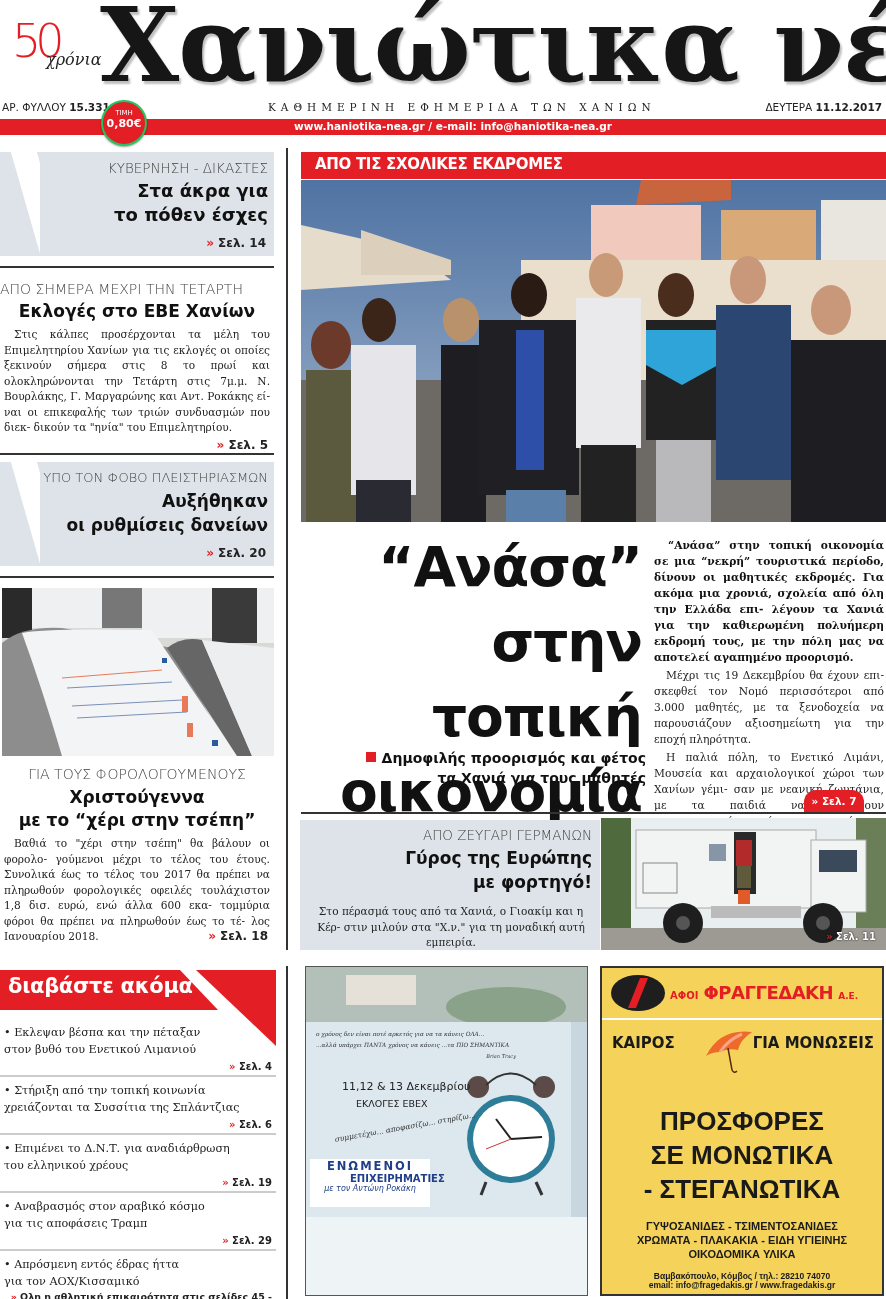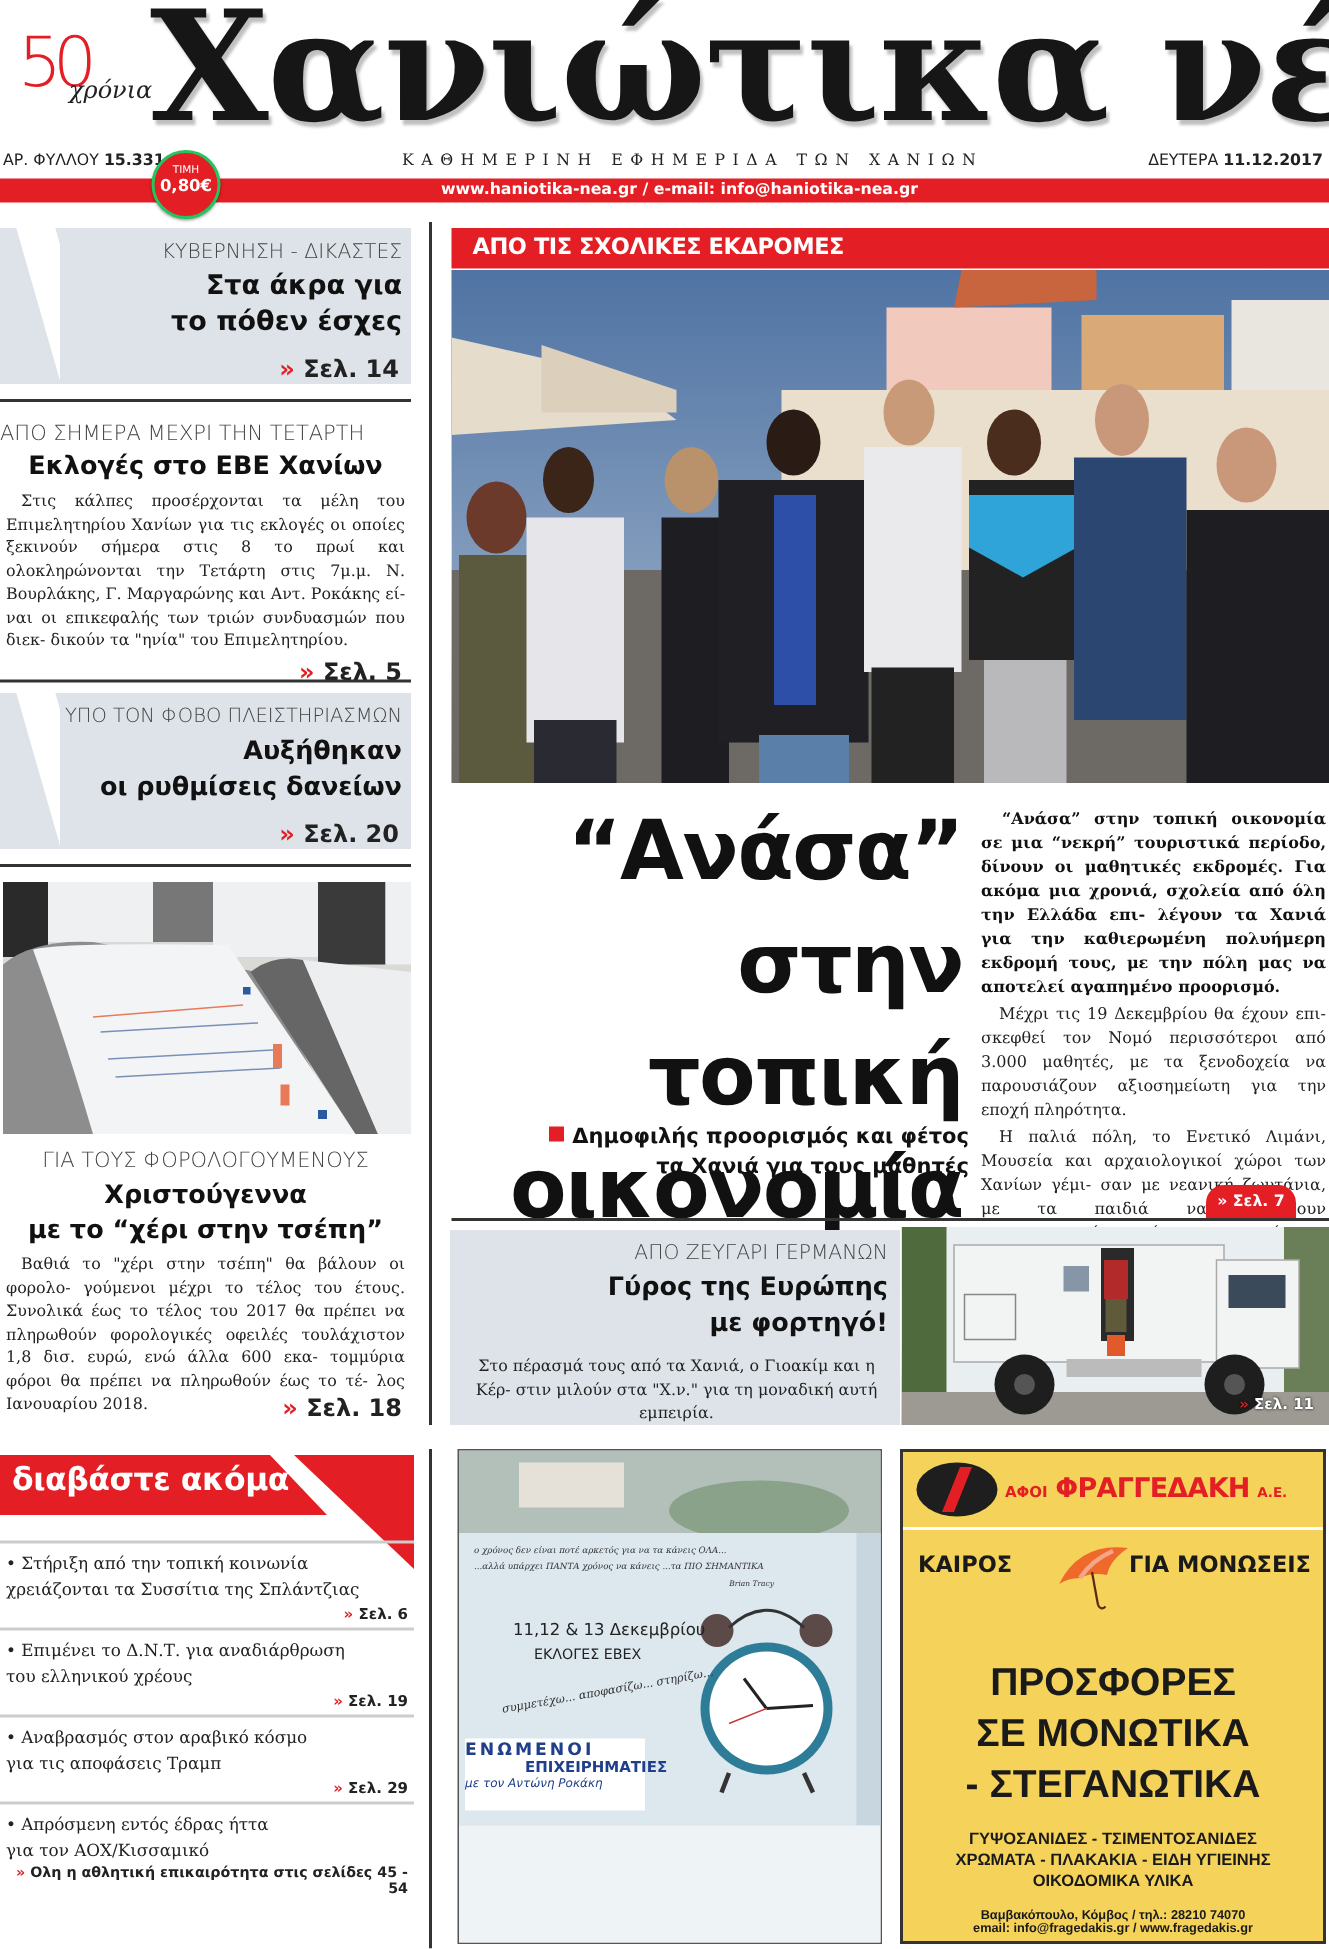--- a/index.html
+++ b/index.html
@@ -24,21 +24,21 @@
 
   .vrule { left: 286px; top: 148px; width: 2px; height: 802px; background: #333; }
   .vrule2 { left: 286px; top: 966px; width: 2px; height: 333px; background: #333; }
 
   
   .greybox { background: #dde3e8; }
   .slash { position:absolute; left: 0; top: 0; width: 40px; height: 100%; overflow: hidden; }
   .slash::before { content:""; position:absolute; left:-10px; top:-10px; width: 26px; height: 130%; background:#fff; transform: skewX(16deg); transform-origin: top left; left: 8px; }
   .kicker { font-size: 13.5px; color: #444; font-weight: 300; letter-spacing: 0px; }
   .head { font-weight: bold; color:#111; }
-  .sel { font-size: 16px; font-weight: bold; color: #222; }
+  .sel { font-size: 12px; font-weight: bold; color: #222; }
   .sel .arr { color:#e31e24; font-weight:bold; }
   .body-text { font-family: "DejaVu Serif", serif; font-size: 10.6px; line-height: 15.5px; color:#222; text-align: justify; }
   .hline { height: 2px; background: #333; }
 
   
   .section-band { left: 301px; top: 152px; width: 585px; height: 27px; background: #e31e24; }
   .section-band span { position:absolute; left: 14px; top: 3px; font-size: 15px; font-weight: bold; color: #fff; letter-spacing: -0.3px; }
   .photo-main { left: 301px; top: 180px; width: 585px; height: 342px; overflow:hidden; background: linear-gradient(#5d7fa8 0%, #8fa7c2 35%, #d9cfc0 55%, #6b6a6a 100%); }
   .bigtitle { left: 300px; top: 530px; width: 342px; text-align: right; font-weight: bold; font-size: 55px; line-height: 75px; color:#111; letter-spacing: -1px; }
   .deck { left: 350px; top: 748px; width: 296px; text-align: right; font-weight: bold; font-size: 14px; line-height: 20px; color:#111; }
@@ -248,20 +248,25 @@
 </div>
 
 <div class="abs" style="left:0;top:966px;width:284px;height:333px;">
   <svg class="abs" style="left:0;top:4px;" width="284" height="80" viewBox="0 0 284 80">
     <polygon points="0,0 180,0 218,40 0,40" fill="#e31e24"></polygon>
     <polygon points="196,0 276,0 276,76" fill="#e31e24"></polygon>
   </svg>
   <div class="abs" style="left:8px;top:8px;font-size:21px;font-weight:bold;color:#fff;letter-spacing:-0.3px;">διαβάστε ακόμα</div>
 
   <div class="abs" style="left:0;top:58px;width:276px;">
+    <div style="padding:0 4px;">
+      <div class="more-item">• Εκλεψαν βέσπα και την πέταξαν</div>
+      <div class="more-item">στον βυθό του Ενετικού Λιμανιού</div>
+      <div class="more-sel sel" style="margin-top:3px;"><span class="arr">»</span> <span>Σελ. 4</span></div>
+    </div>
     <div class="more-sep" style="margin:3px 0 5px;"></div>
     <div style="padding:0 4px;">
       <div class="more-item">• Στήριξη από την τοπική κοινωνία</div>
       <div class="more-item">χρειάζονται τα Συσσίτια της Σπλάντζιας</div>
       <div class="more-sel sel" style="margin-top:3px;"><span class="arr">»</span> <span>Σελ. 6</span></div>
     </div>
     <div class="more-sep" style="margin:3px 0 5px;"></div>
     <div style="padding:0 4px;">
       <div class="more-item">• Επιμένει το Δ.Ν.Τ. για αναδιάρθρωση</div>
       <div class="more-item">του ελληνικού χρέους</div>
@@ -308,21 +313,21 @@
     <div>...αλλά υπάρχει ΠΑΝΤΑ χρόνος να κάνεις ...τα ΠΙΟ ΣΗΜΑΝΤΙΚΑ</div>
     <div style="text-align:right;padding-right:60px;font-size:5px;">Brian Tracy</div>
   </div>
   <div class="abs" style="left:36px;top:113px;font-family:'DejaVu Sans',sans-serif;font-size:11px;color:#222;">11,12 &amp; 13 Δεκεμβρίου</div>
   <div class="abs" style="left:50px;top:131px;font-size:9.5px;color:#222;">ΕΚΛΟΓΕΣ ΕΒΕΧ</div>
   <div class="abs" style="left:28px;top:168px;font-family:'DejaVu Serif',serif;font-style:italic;font-size:7.5px;color:#333;transform:rotate(-10deg);transform-origin:left top;">
     <span>συμμετέχω...</span>
     <span>αποφασίζω...</span>
     <span>στηρίζω...</span>
   </div>
-  <div class="abs" style="left:4px;top:192px;width:120px;height:48px;background:#fff;text-align:left;">
+  <div class="abs" style="left:4px;top:192px;width:120px;height:48px;background:#fff;text-align:center;">
     <div style="font-weight:bold;font-size:11.5px;letter-spacing:2px;color:#1f3f8a;">ΕΝΩΜΕΝΟΙ</div>
     <div style="font-weight:bold;font-size:10px;color:#1f3f8a;margin-left:40px;">ΕΠΙΧΕΙΡΗΜΑΤΙΕΣ</div>
     <div style="font-style:italic;font-size:8px;color:#1f3f8a;">με τον Αντώνη Ροκάκη</div>
   </div>
 </div>
 
 <div class="abs ad2">
   <div class="top">
     <svg class="abs" style="left:8px;top:6px;" width="56" height="38" viewBox="0 0 56 38">
       <ellipse cx="28" cy="19" rx="27" ry="18" fill="#1e1e1e"></ellipse>

